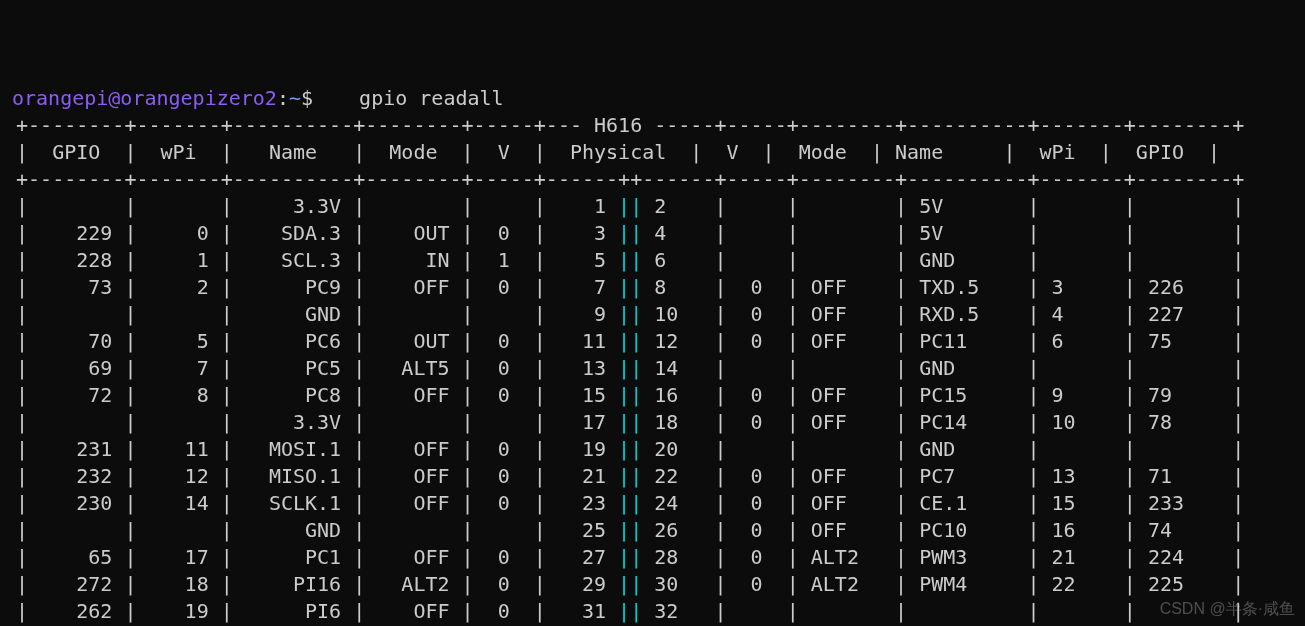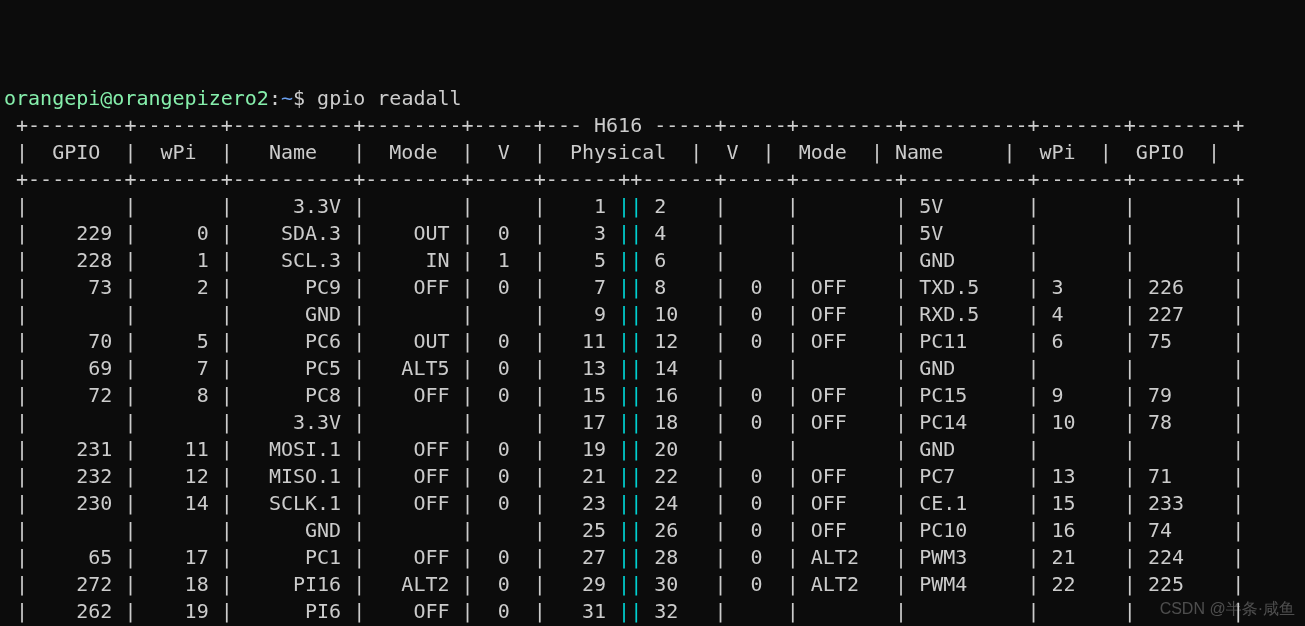--- a/index.html
+++ b/index.html
@@ -10,25 +10,25 @@
     font-family: "Consolas", "Monaco", monospace;
     font-size: 20px;
     line-height: 1.35;
     white-space: pre;
     width: 1305px;
     height: 626px;
     box-sizing: border-box;
     overflow: hidden;
     position: relative;
   }
-  .prompt-user { color: #86efac; }
+  .prompt-user { color: #8b5cf6; margin-left: 8px; }
   .prompt-colon { color: #cccccc; }
   .prompt-path { color: #6aa0f0; }
   .prompt-dollar { color: #cccccc; }
-  .cmd { color: #cccccc; }
+  .cmd { color: #cccccc; margin-left: 34px; }
   .pipe-accent { color: #00d0d0; }
   .watermark {
     position: absolute;
     right: 10px;
     bottom: 6px;
     color: rgba(200,200,200,0.35);
     font-size: 16px;
     font-family: Liberation Sans, sans-serif;
   }
 </style>

